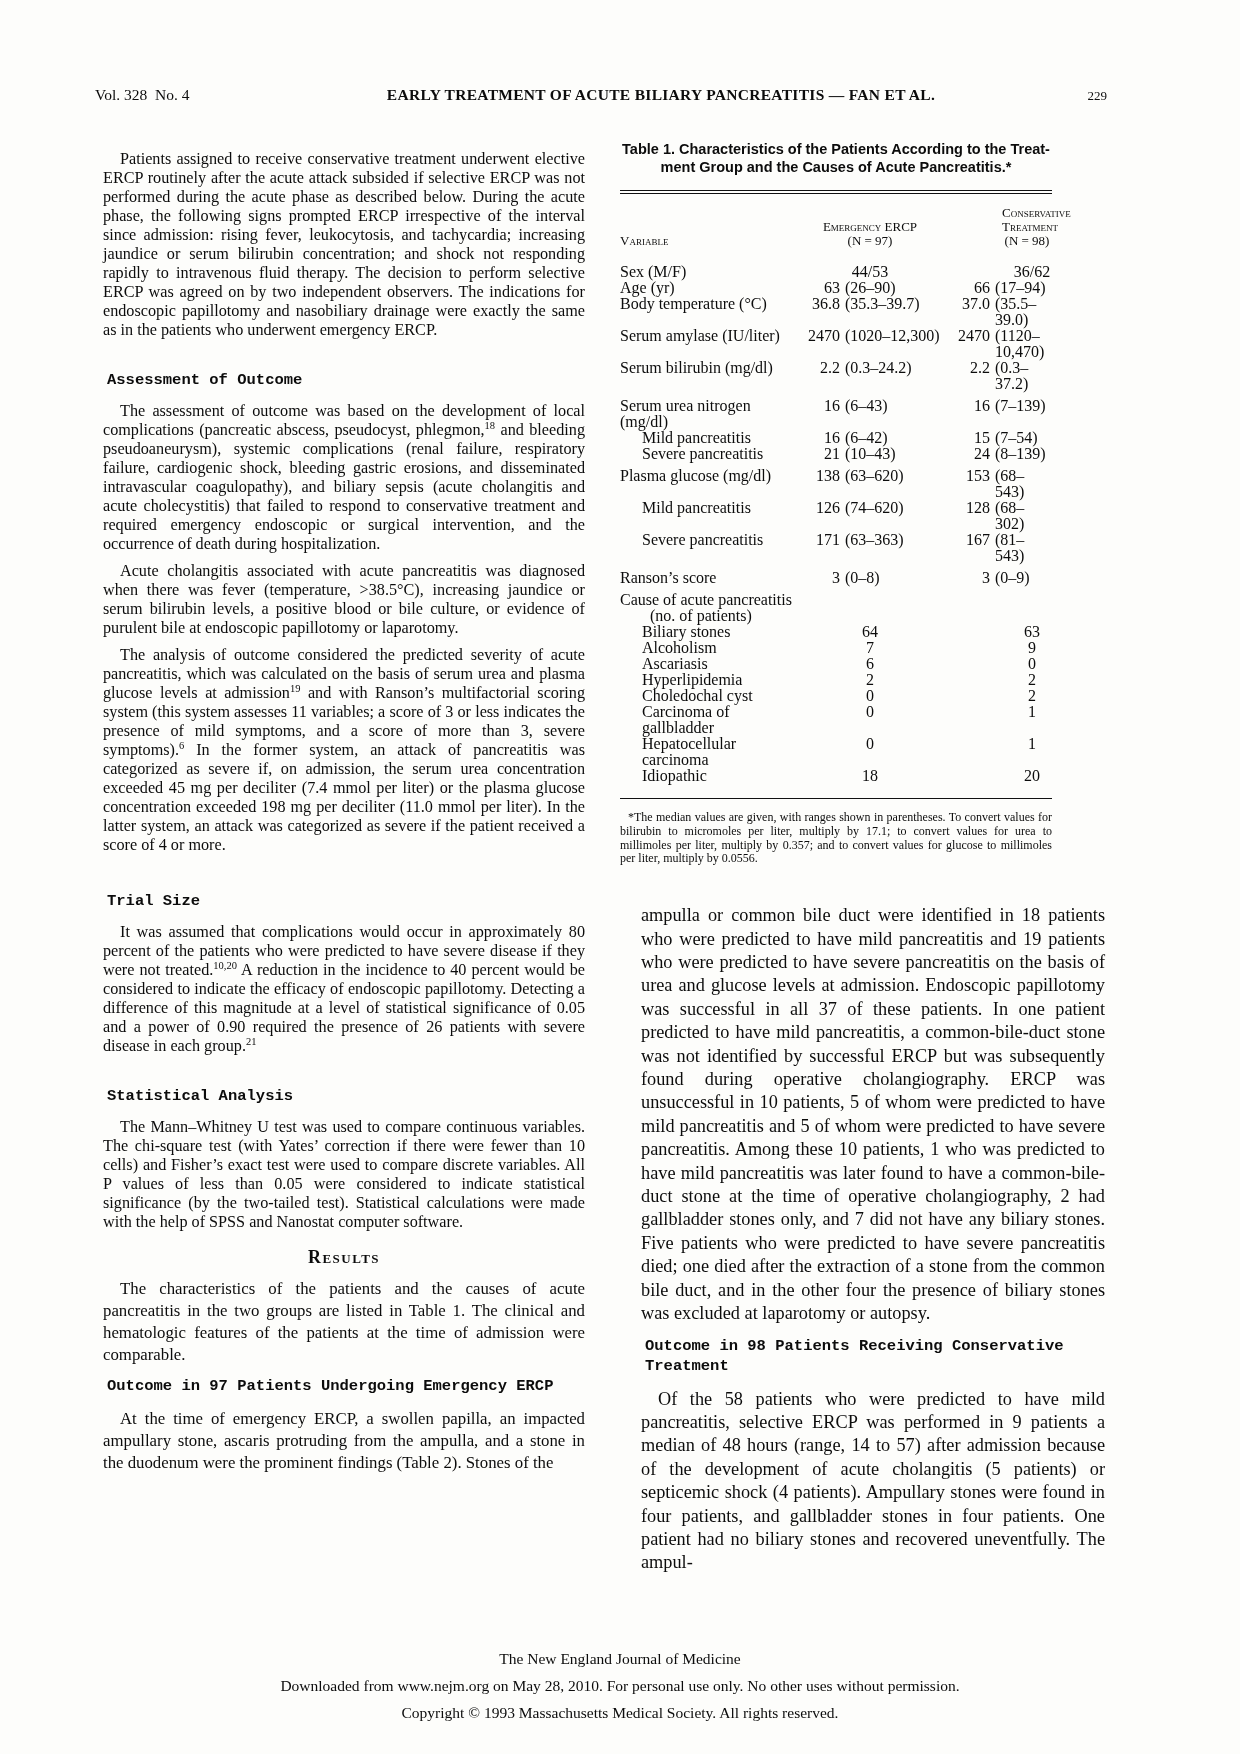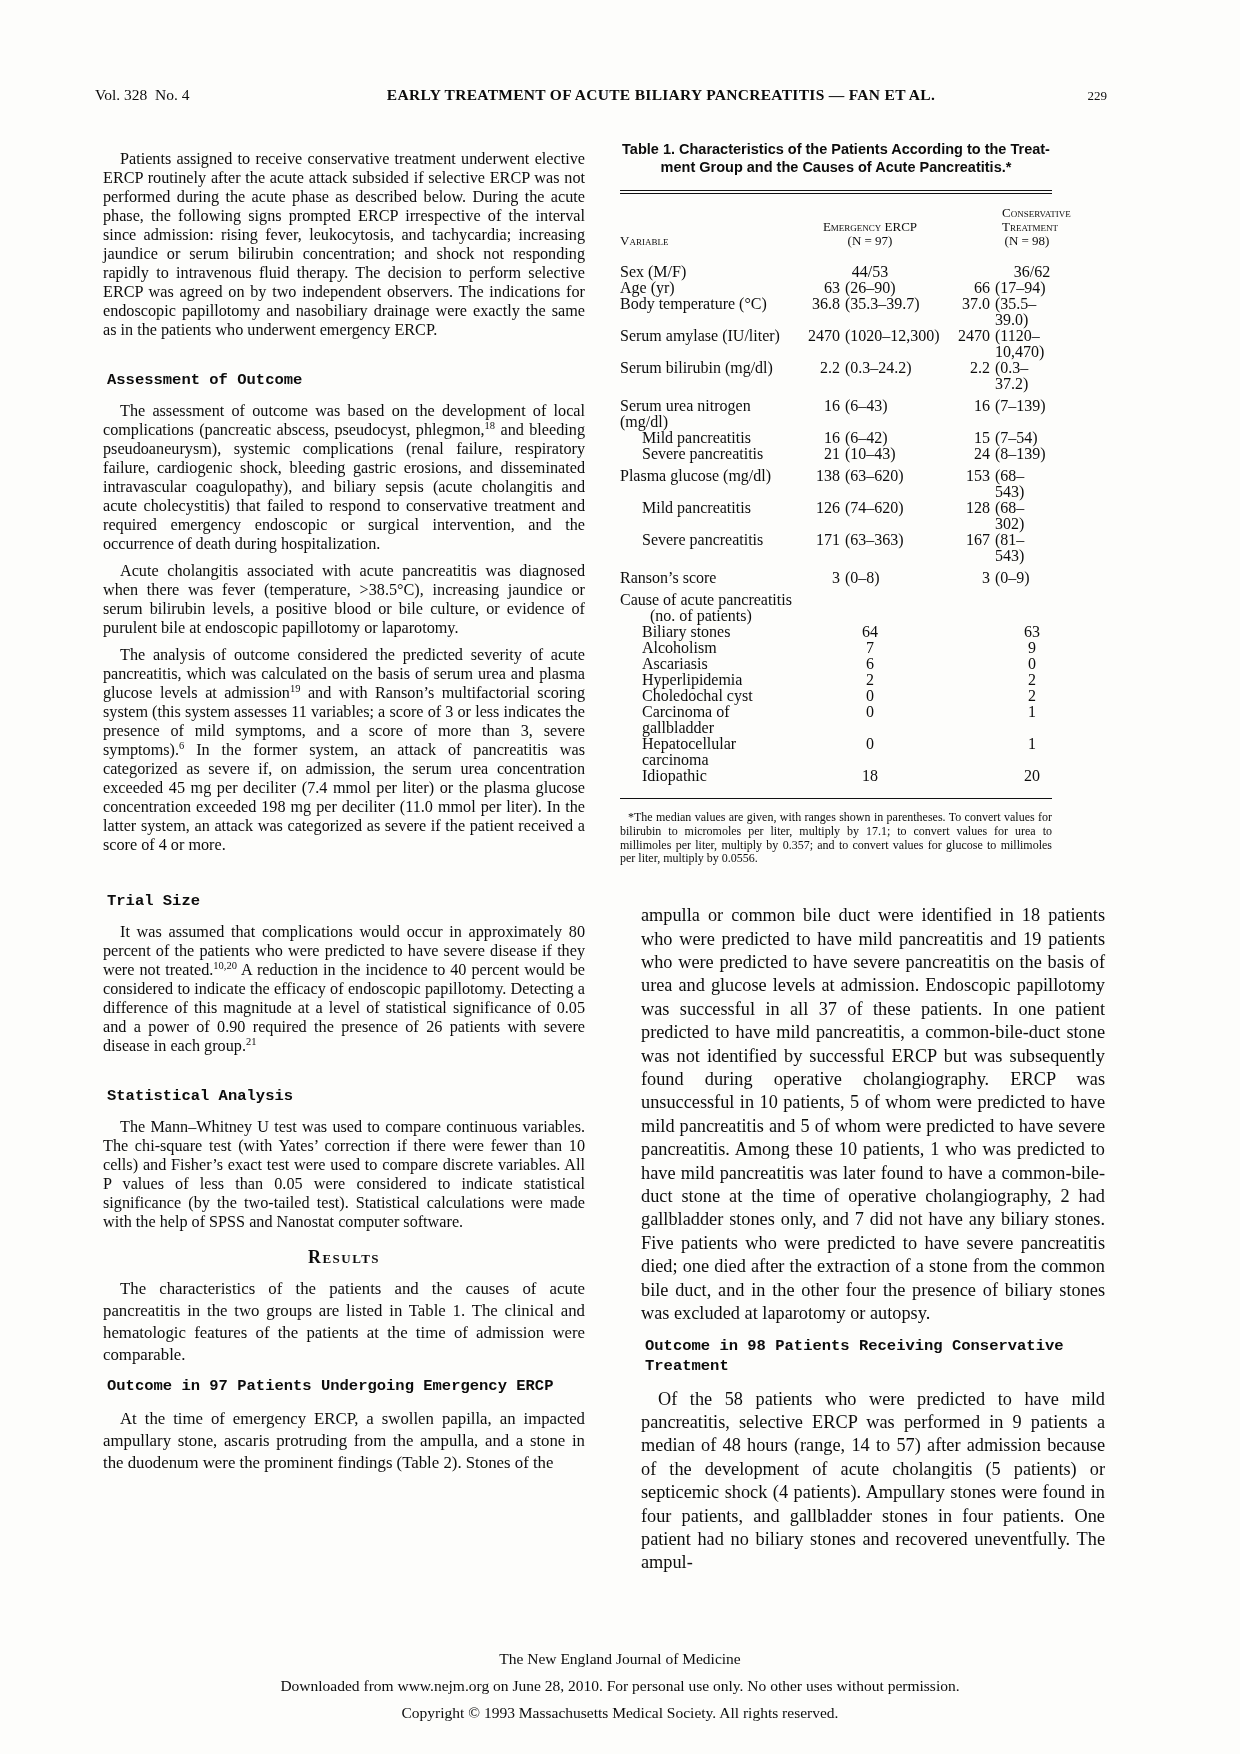--- a/index.html
+++ b/index.html
@@ -225,15 +225,15 @@
     <div class="rule-single"></div>
     <p class="tfoot">*The median values are given, with ranges shown in parentheses. To convert values for bilirubin to micromoles per liter, multiply by 17.1; to convert values for urea to millimoles per liter, multiply by 0.357; and to convert values for glucose to millimoles per liter, multiply by 0.0556.</p>
   </div>
   <p class="p noindent after-table">ampulla or common bile duct were identified in 18 patients who were predicted to have mild pancreatitis and 19 patients who were predicted to have severe pancreatitis on the basis of urea and glucose levels at admission. Endoscopic papillotomy was successful in all 37 of these patients. In one patient predicted to have mild pancreatitis, a common-bile-duct stone was not identified by successful ERCP but was subsequently found during operative cholangiography. ERCP was unsuccessful in 10 patients, 5 of whom were predicted to have mild pancreatitis and 5 of whom were predicted to have severe pancreatitis. Among these 10 patients, 1 who was predicted to have mild pancreatitis was later found to have a common-bile-duct stone at the time of operative cholangiography, 2 had gallbladder stones only, and 7 did not have any biliary stones. Five patients who were predicted to have severe pancreatitis died; one died after the extraction of a stone from the common bile duct, and in the other four the presence of biliary stones was excluded at laparotomy or autopsy.</p>
   <h3 class="shead m-t10">Outcome in 98 Patients Receiving Conservative Treatment</h3>
   <p class="p m-t8">Of the 58 patients who were predicted to have mild pancreatitis, selective ERCP was performed in 9 patients a median of 48 hours (range, 14 to 57) after admission because of the development of acute cholangitis (5 patients) or septicemic shock (4 patients). Ampullary stones were found in four patients, and gallbladder stones in four patients. One patient had no biliary stones and recovered uneventfully. The ampul-</p>
 </div>
 
 <div class="footer">
   <div>The New England Journal of Medicine</div>
-  <div>Downloaded from www.nejm.org on June 28, 2010. For personal use only. No other uses without permission.</div>
+  <div>Downloaded from www.nejm.org on May 28, 2010. For personal use only. No other uses without permission.</div>
   <div>Copyright © 1993 Massachusetts Medical Society. All rights reserved.</div>
 </div>
 
 </body></html>

